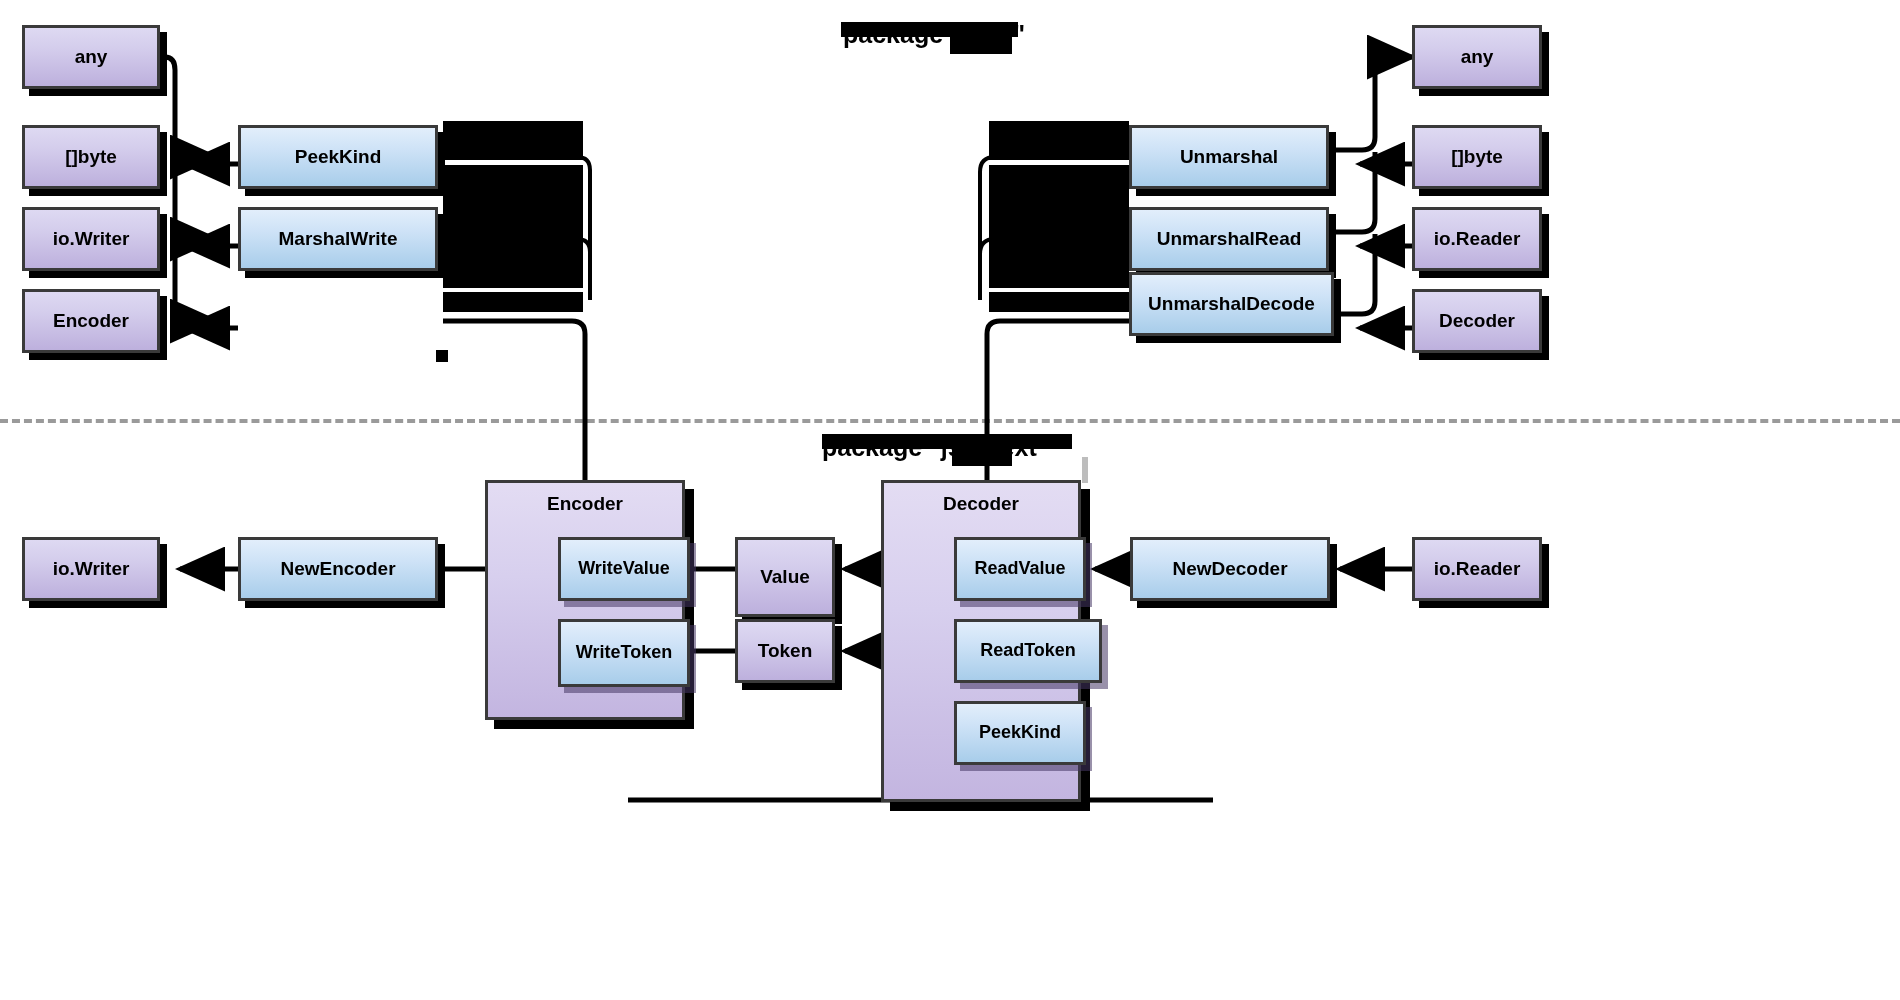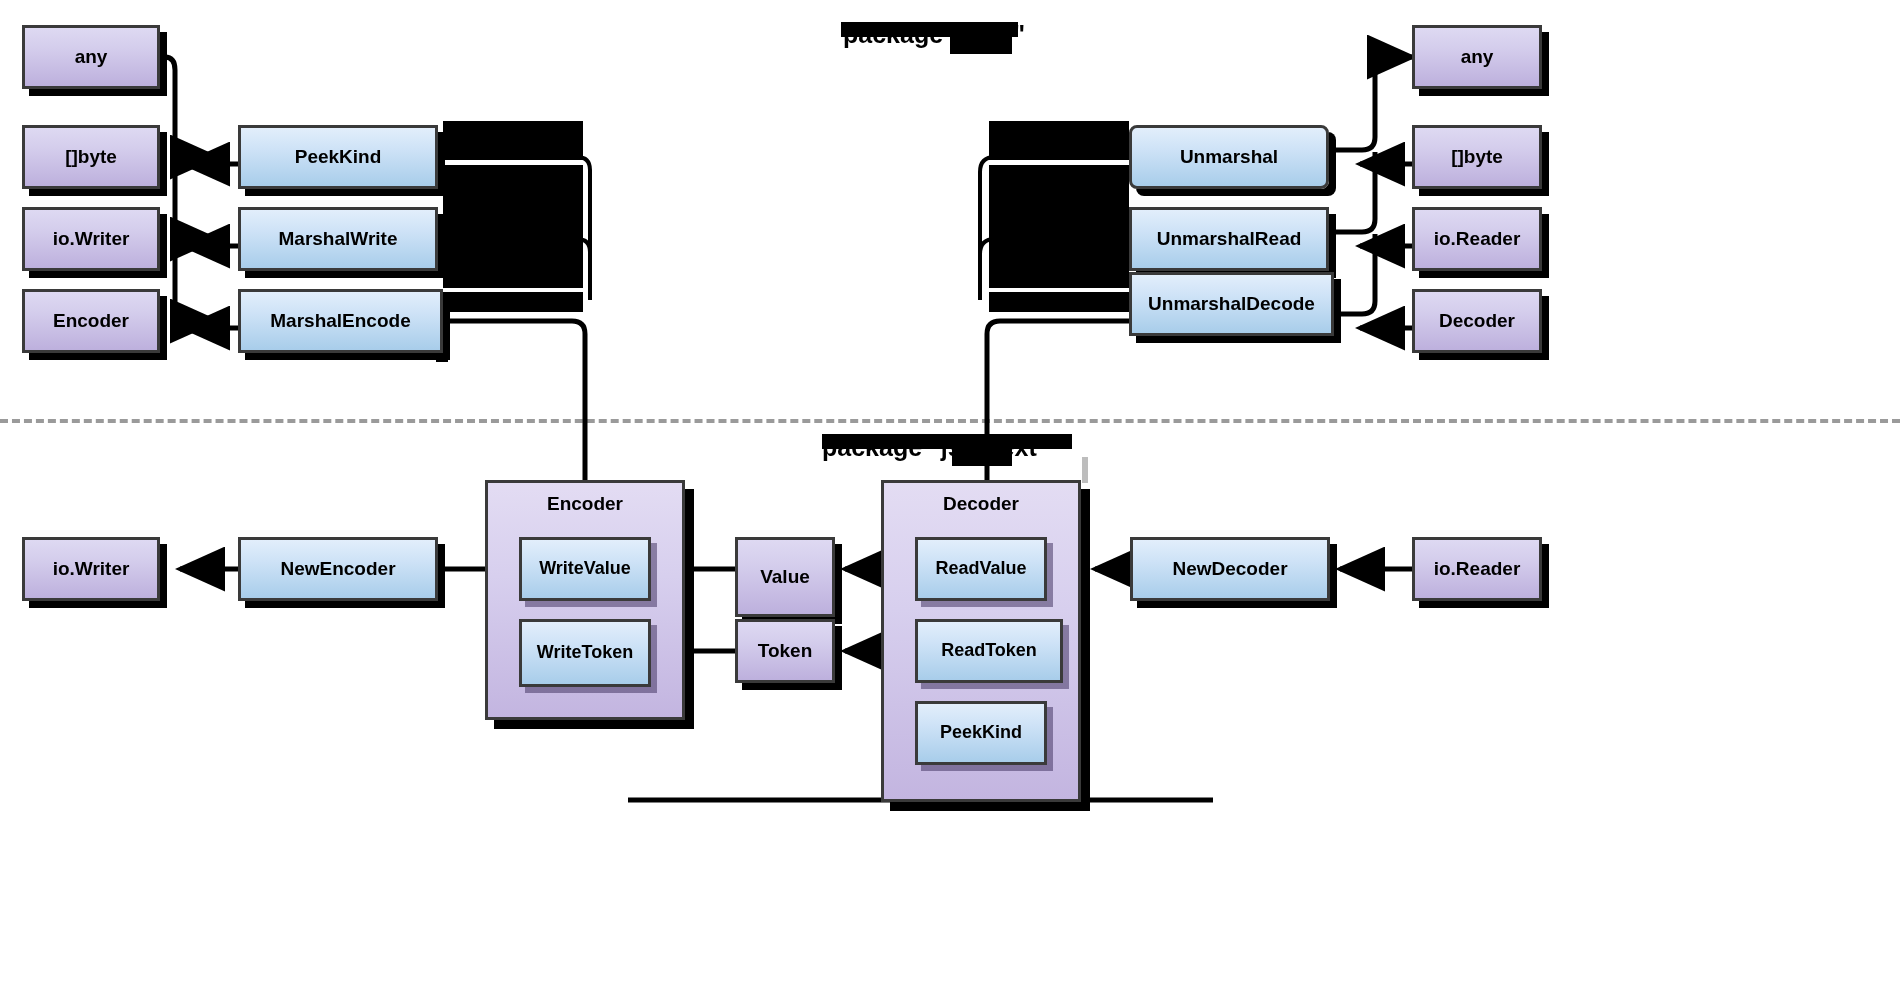--- a/index.html
+++ b/index.html
@@ -37,21 +37,21 @@
   }
   .group-title{
     position:absolute;
     left:0;right:0;top:10px;
     text-align:center;
     font-weight:bold;
     font-size:19px;
     color:#000;
     z-index:5;
   }
-  .node.inner{ box-shadow:6px 6px 0 0 rgba(70,55,100,.55); }
+  .node.inner{ box-shadow:6px 6px 0 0 rgba(70,55,100,.55);margin-left:39px; }
 
   
   .pkg-label{
     position:absolute;
     font-weight:bold;
     font-size:25px;
     color:#000;
     white-space:nowrap;
     z-index:20;
   }
@@ -158,25 +158,22 @@
   <div class="node purple" style="left:22px;top:289px;width:138px;height:64px;font-size:19px;">
     <span>Encoder</span>
   </div>
 
   <div class="node blue" style="left:238px;top:125px;width:200px;height:64px;font-size:19px;">
     <span>PeekKind</span>
   </div>
   <div class="node blue" style="left:238px;top:207px;width:200px;height:64px;font-size:19px;">
     <span>MarshalWrite</span>
   </div>
-  <div class="node blue" style="left:238px;top:289px;width:205px;height:64px;font-size:19px;">
-    <span>MarshalEncode</span>
-  </div>
-
-  <div class="node blue" style="left:1129px;top:125px;width:200px;height:64px;font-size:19px;border-radius:8px;">
+
+  <div class="node blue" style="left:1129px;top:125px;width:200px;height:64px;font-size:19px;">
     <span>Unmarshal</span>
   </div>
   <div class="node blue" style="left:1129px;top:207px;width:200px;height:64px;font-size:19px;">
     <span>UnmarshalRead</span>
   </div>
   <div class="node blue" style="left:1129px;top:272px;width:205px;height:64px;font-size:19px;">
     <span>UnmarshalDecode</span>
   </div>
 
   <div class="node purple" style="left:1412px;top:25px;width:130px;height:64px;font-size:19px;">

